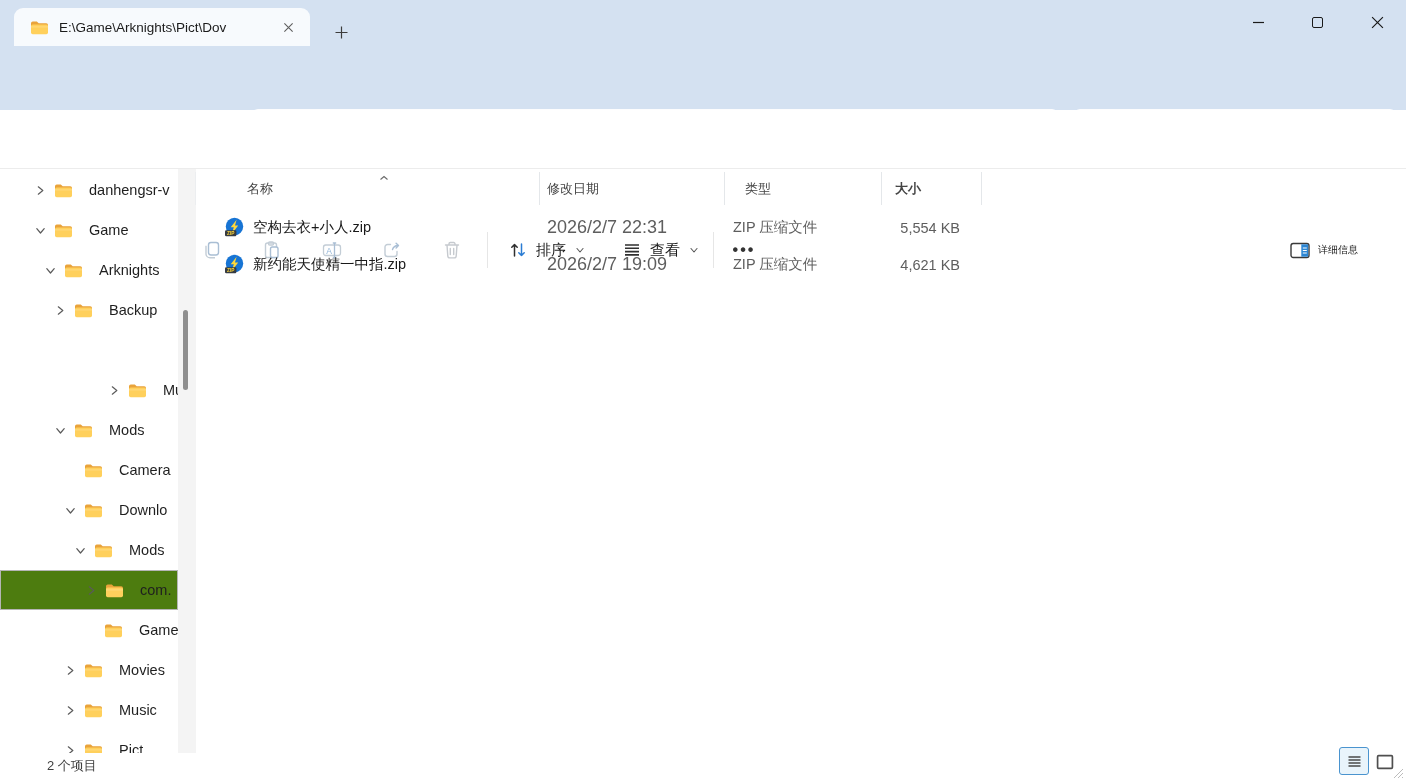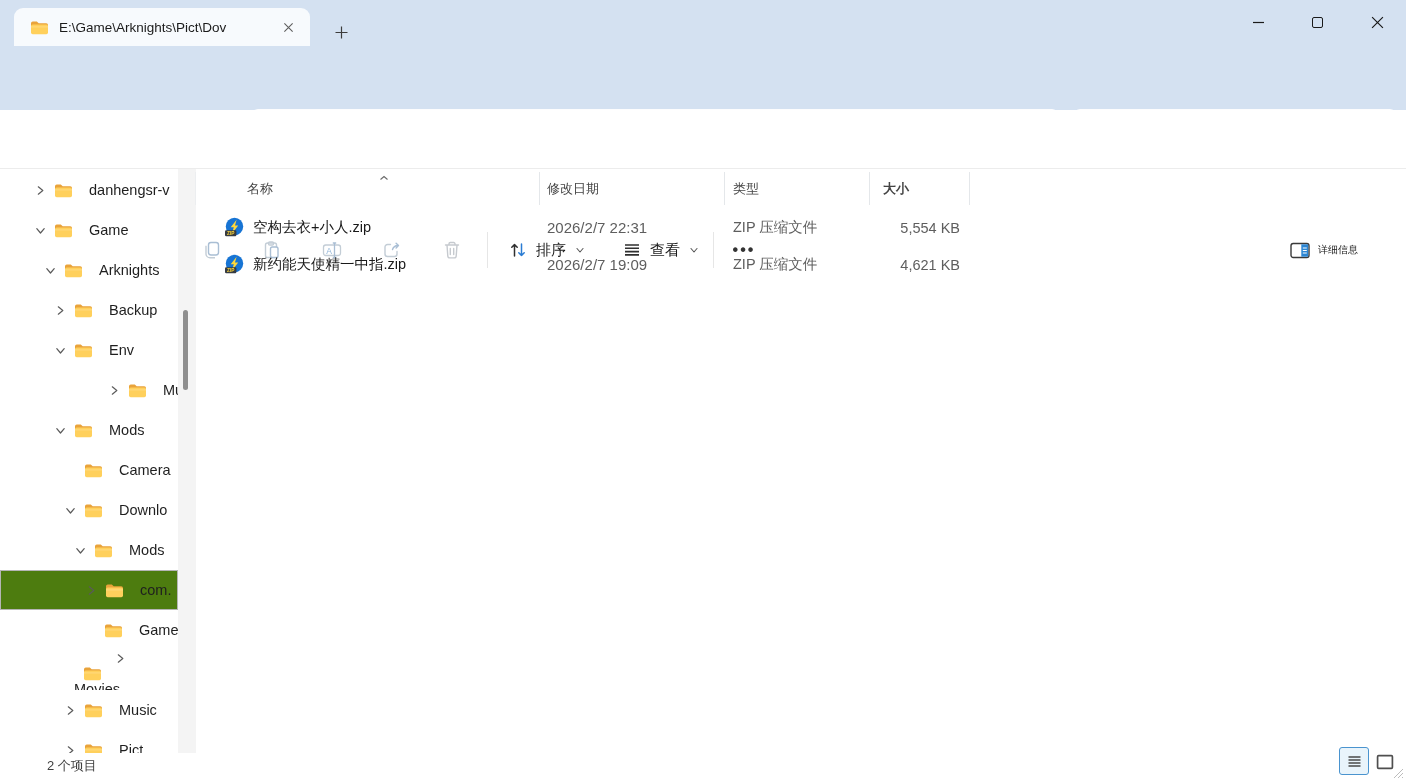--- a/index.html
+++ b/index.html
@@ -52,27 +52,27 @@
   .tchev { width:16px; height:16px; display:flex; align-items:center; justify-content:center; flex:0 0 16px; }
   .tfold { margin-left:6px; display:flex; align-items:center; flex:0 0 auto; }
   .tlabel { margin-left:16px; font-size:14.5px; color:#1f1f1f; white-space:nowrap; overflow:hidden; }
   #tree-scroll-track { left:178px; top:169px; width:18px; height:584px; background:#f4f4f4; }
   #tree-scroll-thumb { left:183px; top:310px; width:5px; height:80px; background:#8f8f8f; border-radius:3px; }
   
   #listhead { left:195px; top:172px; height:33px; display:flex; }
   .hcell { display:flex; align-items:center; font-size:13px; color:#454545;
     border-right:1px solid #e4e7ea; height:33px; }
   .hcell.first { border-left:1px solid #eceef0; padding-left:51px; width:345px; }
-  .hc-date { padding-left:7px; width:185px; } .hc-type { padding-left:8px; width:145px; }
+  .hc-date { padding-left:7px; width:185px; } .hc-type { padding-left:8px; width:145px;margin-left:12px; }
   .hc-size { padding-left:13px; width:100px;font-weight:bold; }
   #sort-caret { left:378px; top:168px; }
   .frow { position:absolute; left:195px; width:775px; height:37px; display:flex; align-items:center; }
   .fc-name { width:345px; display:flex; align-items:center; gap:8px; padding-left:29px;
     font-size:14.5px; color:#191919; white-space:nowrap; overflow:hidden; }
-  .fc-date { width:185px; padding-left:7px; font-size:15px; color:#5e5e5e; }
+  .fc-date { width:185px; padding-left:7px; font-size:18px; color:#5e5e5e; }
   .fc-type { width:145px; padding-left:8px; font-size:14.5px; color:#5e5e5e; }
   .fc-size { width:100px; padding-right:10px; font-size:14.5px; color:#5e5e5e; text-align:right; }
   
   #statusbar { left:0; top:753px; width:1406px; height:25px; background:#fff; }
   #status-count { left:27px; top:757px; font-size:13px; color:#3f3f3f;margin-left:20px; }
   #toggle-details { left:1339px; top:747px; width:30px; height:28px; background:#e9f4fb;
     border:1px solid #4a94cf; border-radius:3px; }
   #toggle-thumbs { left:1374px; top:752px; width:22px; height:19px; }
   #grip { left:1393px; top:765px; }
 </style>
@@ -333,35 +333,20 @@
       </span>
       <span class="tfold">
         <svg width="19" height="15" viewBox="0 0 19 15">
           <path d="M1 3.2Q1 1.4 2.8 1.4h4l1.9 1.9h7.5Q18 3.3 18 5.1V6H1Z" fill="#e9a33b"></path>
           <rect x="1" y="4.4" width="17" height="9.8" rx="1.7" fill="#ffd05c"></rect>
           <path d="M1 6.2h17v1.4H1Z" fill="#ffdf8e" opacity=".55"></path>
         </svg>
       </span>
       <span class="tlabel">Backup</span>
     </div>
-    <div class="trow" style="top: 161px;">
-      <span class="tchev" style="margin-left: 52px;">
-        <svg width="15" height="15" viewBox="0 0 15 15">
-          <path d="M3.8 5.6 7.5 10 11.2 5.6" fill="none" stroke="#5a5a5a" stroke-width="1.2" stroke-linecap="round" stroke-linejoin="round"></path>
-        </svg>
-      </span>
-      <span class="tfold">
-        <svg width="19" height="15" viewBox="0 0 19 15">
-          <path d="M1 3.2Q1 1.4 2.8 1.4h4l1.9 1.9h7.5Q18 3.3 18 5.1V6H1Z" fill="#e9a33b"></path>
-          <rect x="1" y="4.4" width="17" height="9.8" rx="1.7" fill="#ffd05c"></rect>
-          <path d="M1 6.2h17v1.4H1Z" fill="#ffdf8e" opacity=".55"></path>
-        </svg>
-      </span>
-      <span class="tlabel">Env</span>
-    </div>
     <div class="trow" style="top: 201px; padding-left: 44px;">
       <span class="tchev" style="margin-left: 62px;">
         <svg width="15" height="15" viewBox="0 0 15 15">
           <path d="M5.3 3.8 9.8 7.5 5.3 11.2" fill="none" stroke="#5a5a5a" stroke-width="1.2" stroke-linecap="round" stroke-linejoin="round"></path>
         </svg>
       </span>
       <span class="tfold">
         <svg width="19" height="15" viewBox="0 0 19 15">
           <path d="M1 3.2Q1 1.4 2.8 1.4h4l1.9 1.9h7.5Q18 3.3 18 5.1V6H1Z" fill="#e9a33b"></path>
           <rect x="1" y="4.4" width="17" height="9.8" rx="1.7" fill="#ffd05c"></rect>
@@ -445,21 +430,21 @@
       <span class="tchev" style="margin-left: 82px;"></span>
       <span class="tfold">
         <svg width="19" height="15" viewBox="0 0 19 15">
           <path d="M1 3.2Q1 1.4 2.8 1.4h4l1.9 1.9h7.5Q18 3.3 18 5.1V6H1Z" fill="#e9a33b"></path>
           <rect x="1" y="4.4" width="17" height="9.8" rx="1.7" fill="#ffd05c"></rect>
           <path d="M1 6.2h17v1.4H1Z" fill="#ffdf8e" opacity=".55"></path>
         </svg>
       </span>
       <span class="tlabel">Game</span>
     </div>
-    <div class="trow" style="top: 481px; flex-direction: column;">
+    <div class="trow" style="top: 481px;">
       <span class="tchev" style="margin-left: 62px;">
         <svg width="15" height="15" viewBox="0 0 15 15">
           <path d="M5.3 3.8 9.8 7.5 5.3 11.2" fill="none" stroke="#5a5a5a" stroke-width="1.2" stroke-linecap="round" stroke-linejoin="round"></path>
         </svg>
       </span>
       <span class="tfold">
         <svg width="19" height="15" viewBox="0 0 19 15">
           <path d="M1 3.2Q1 1.4 2.8 1.4h4l1.9 1.9h7.5Q18 3.3 18 5.1V6H1Z" fill="#e9a33b"></path>
           <rect x="1" y="4.4" width="17" height="9.8" rx="1.7" fill="#ffd05c"></rect>
           <path d="M1 6.2h17v1.4H1Z" fill="#ffdf8e" opacity=".55"></path>

